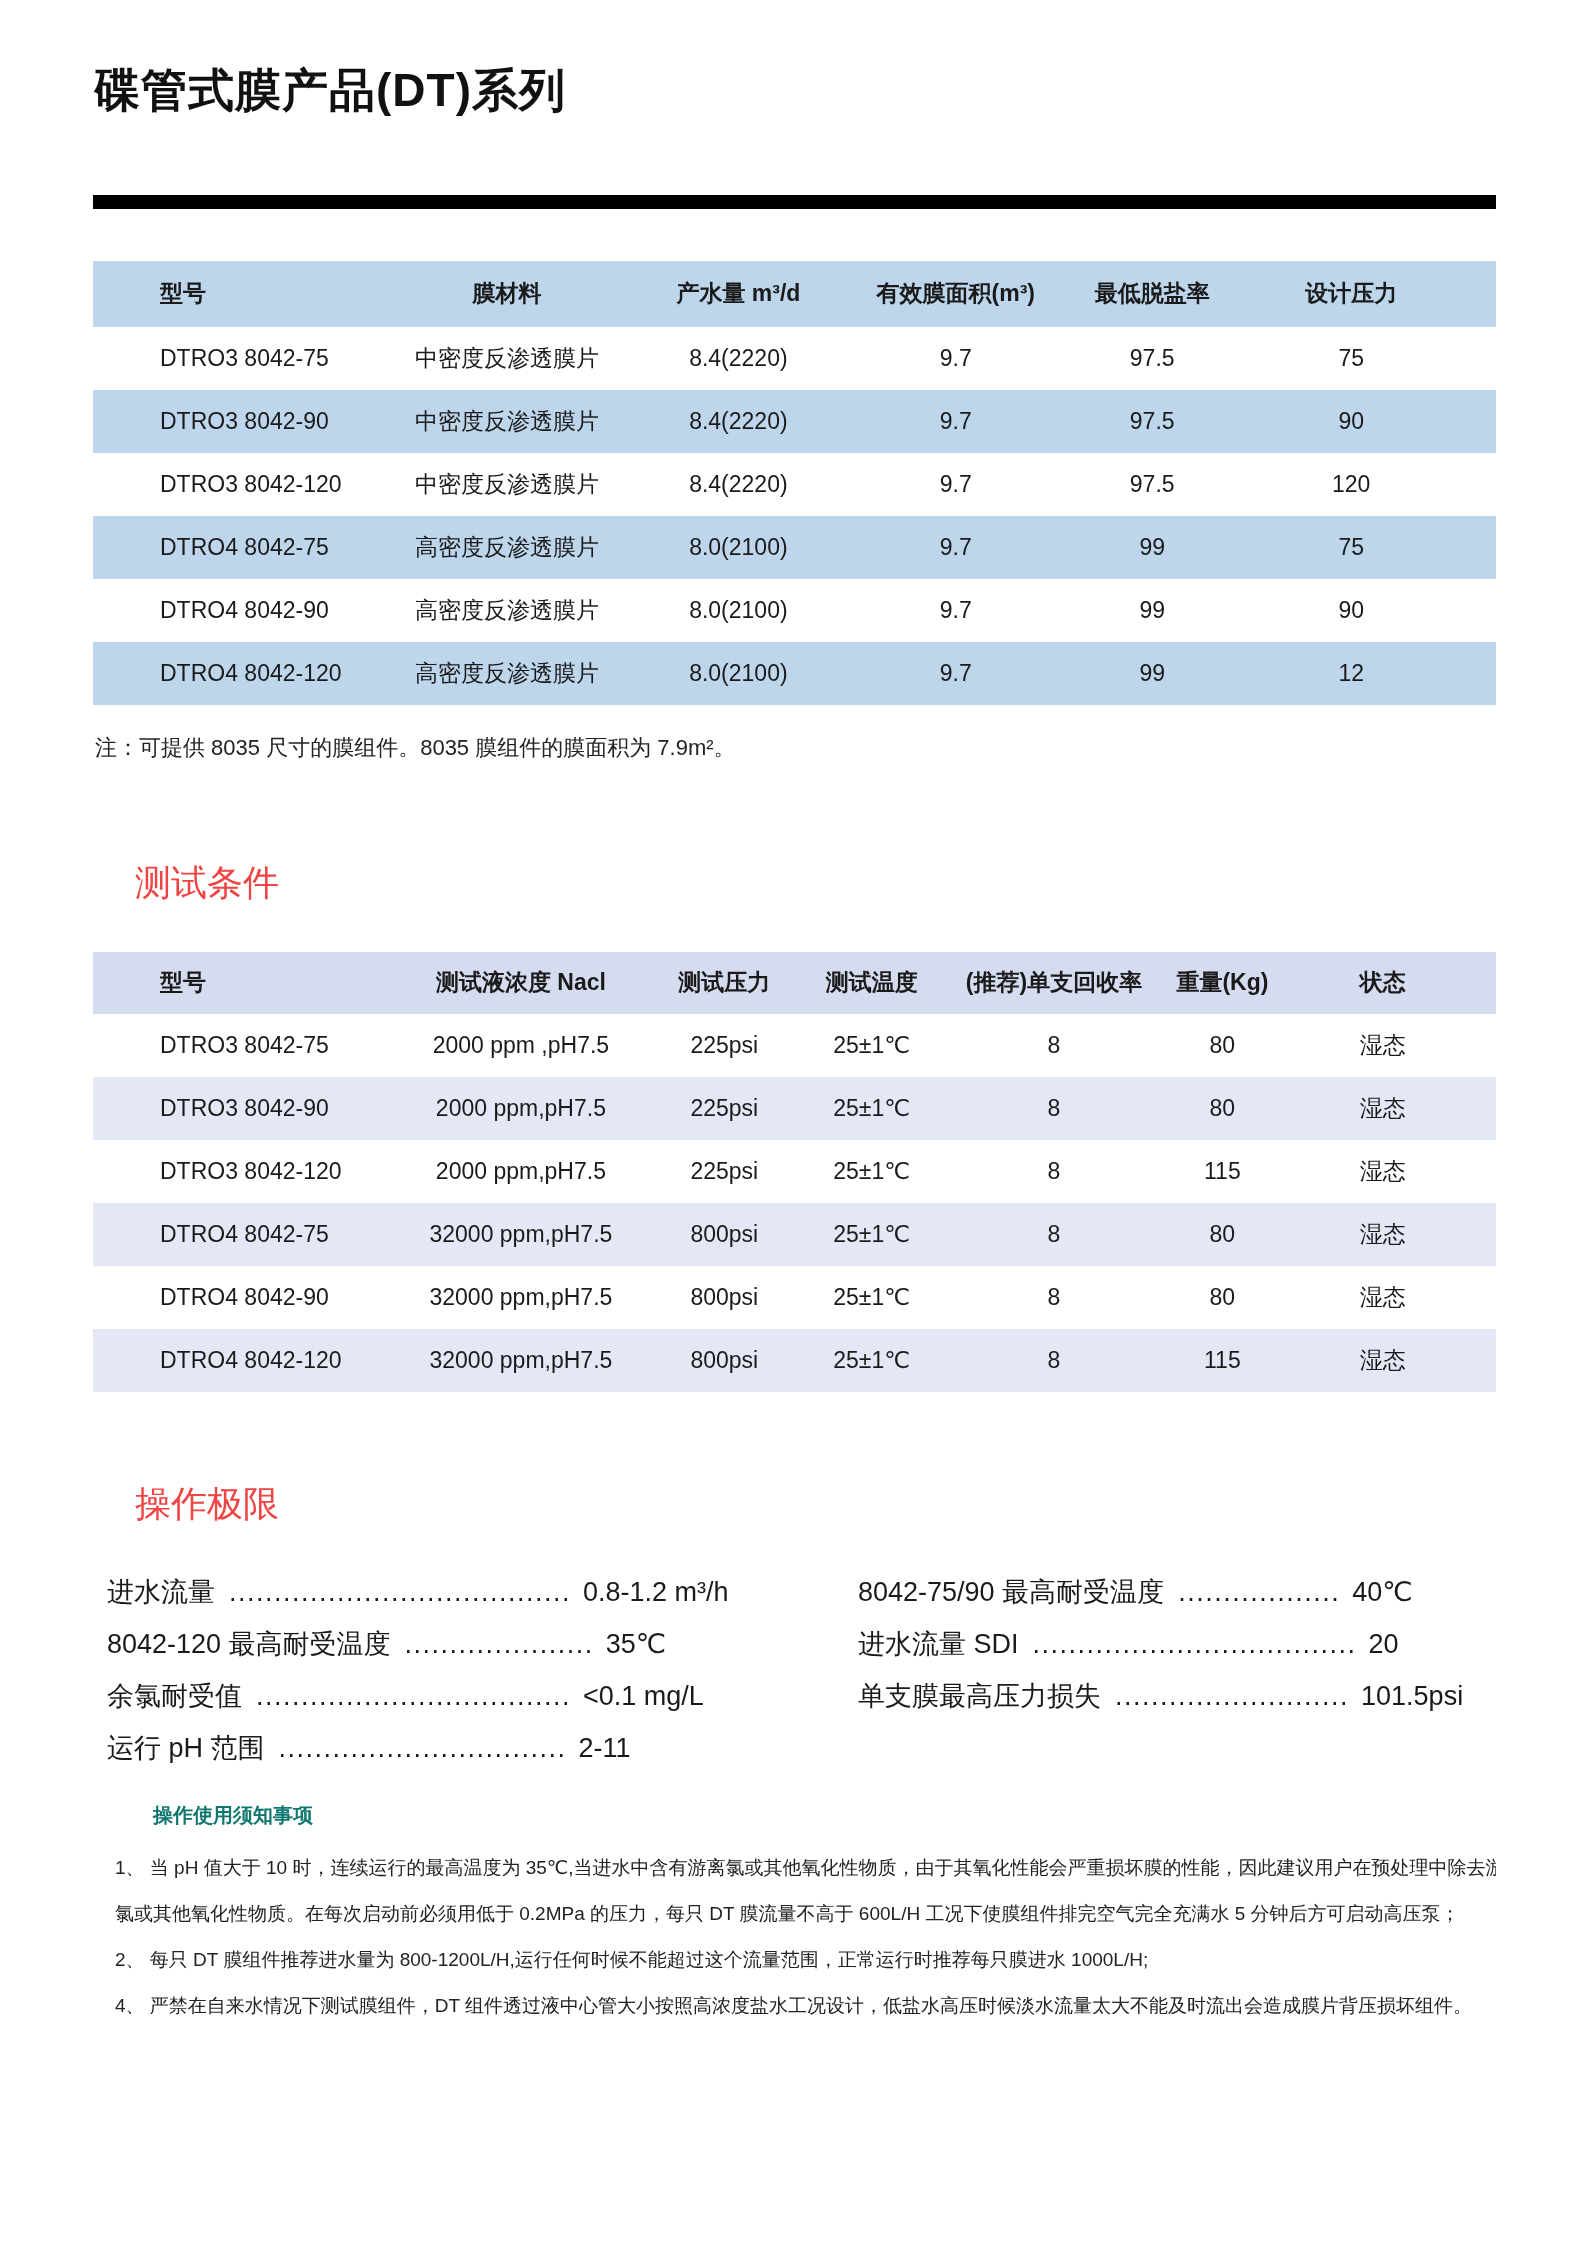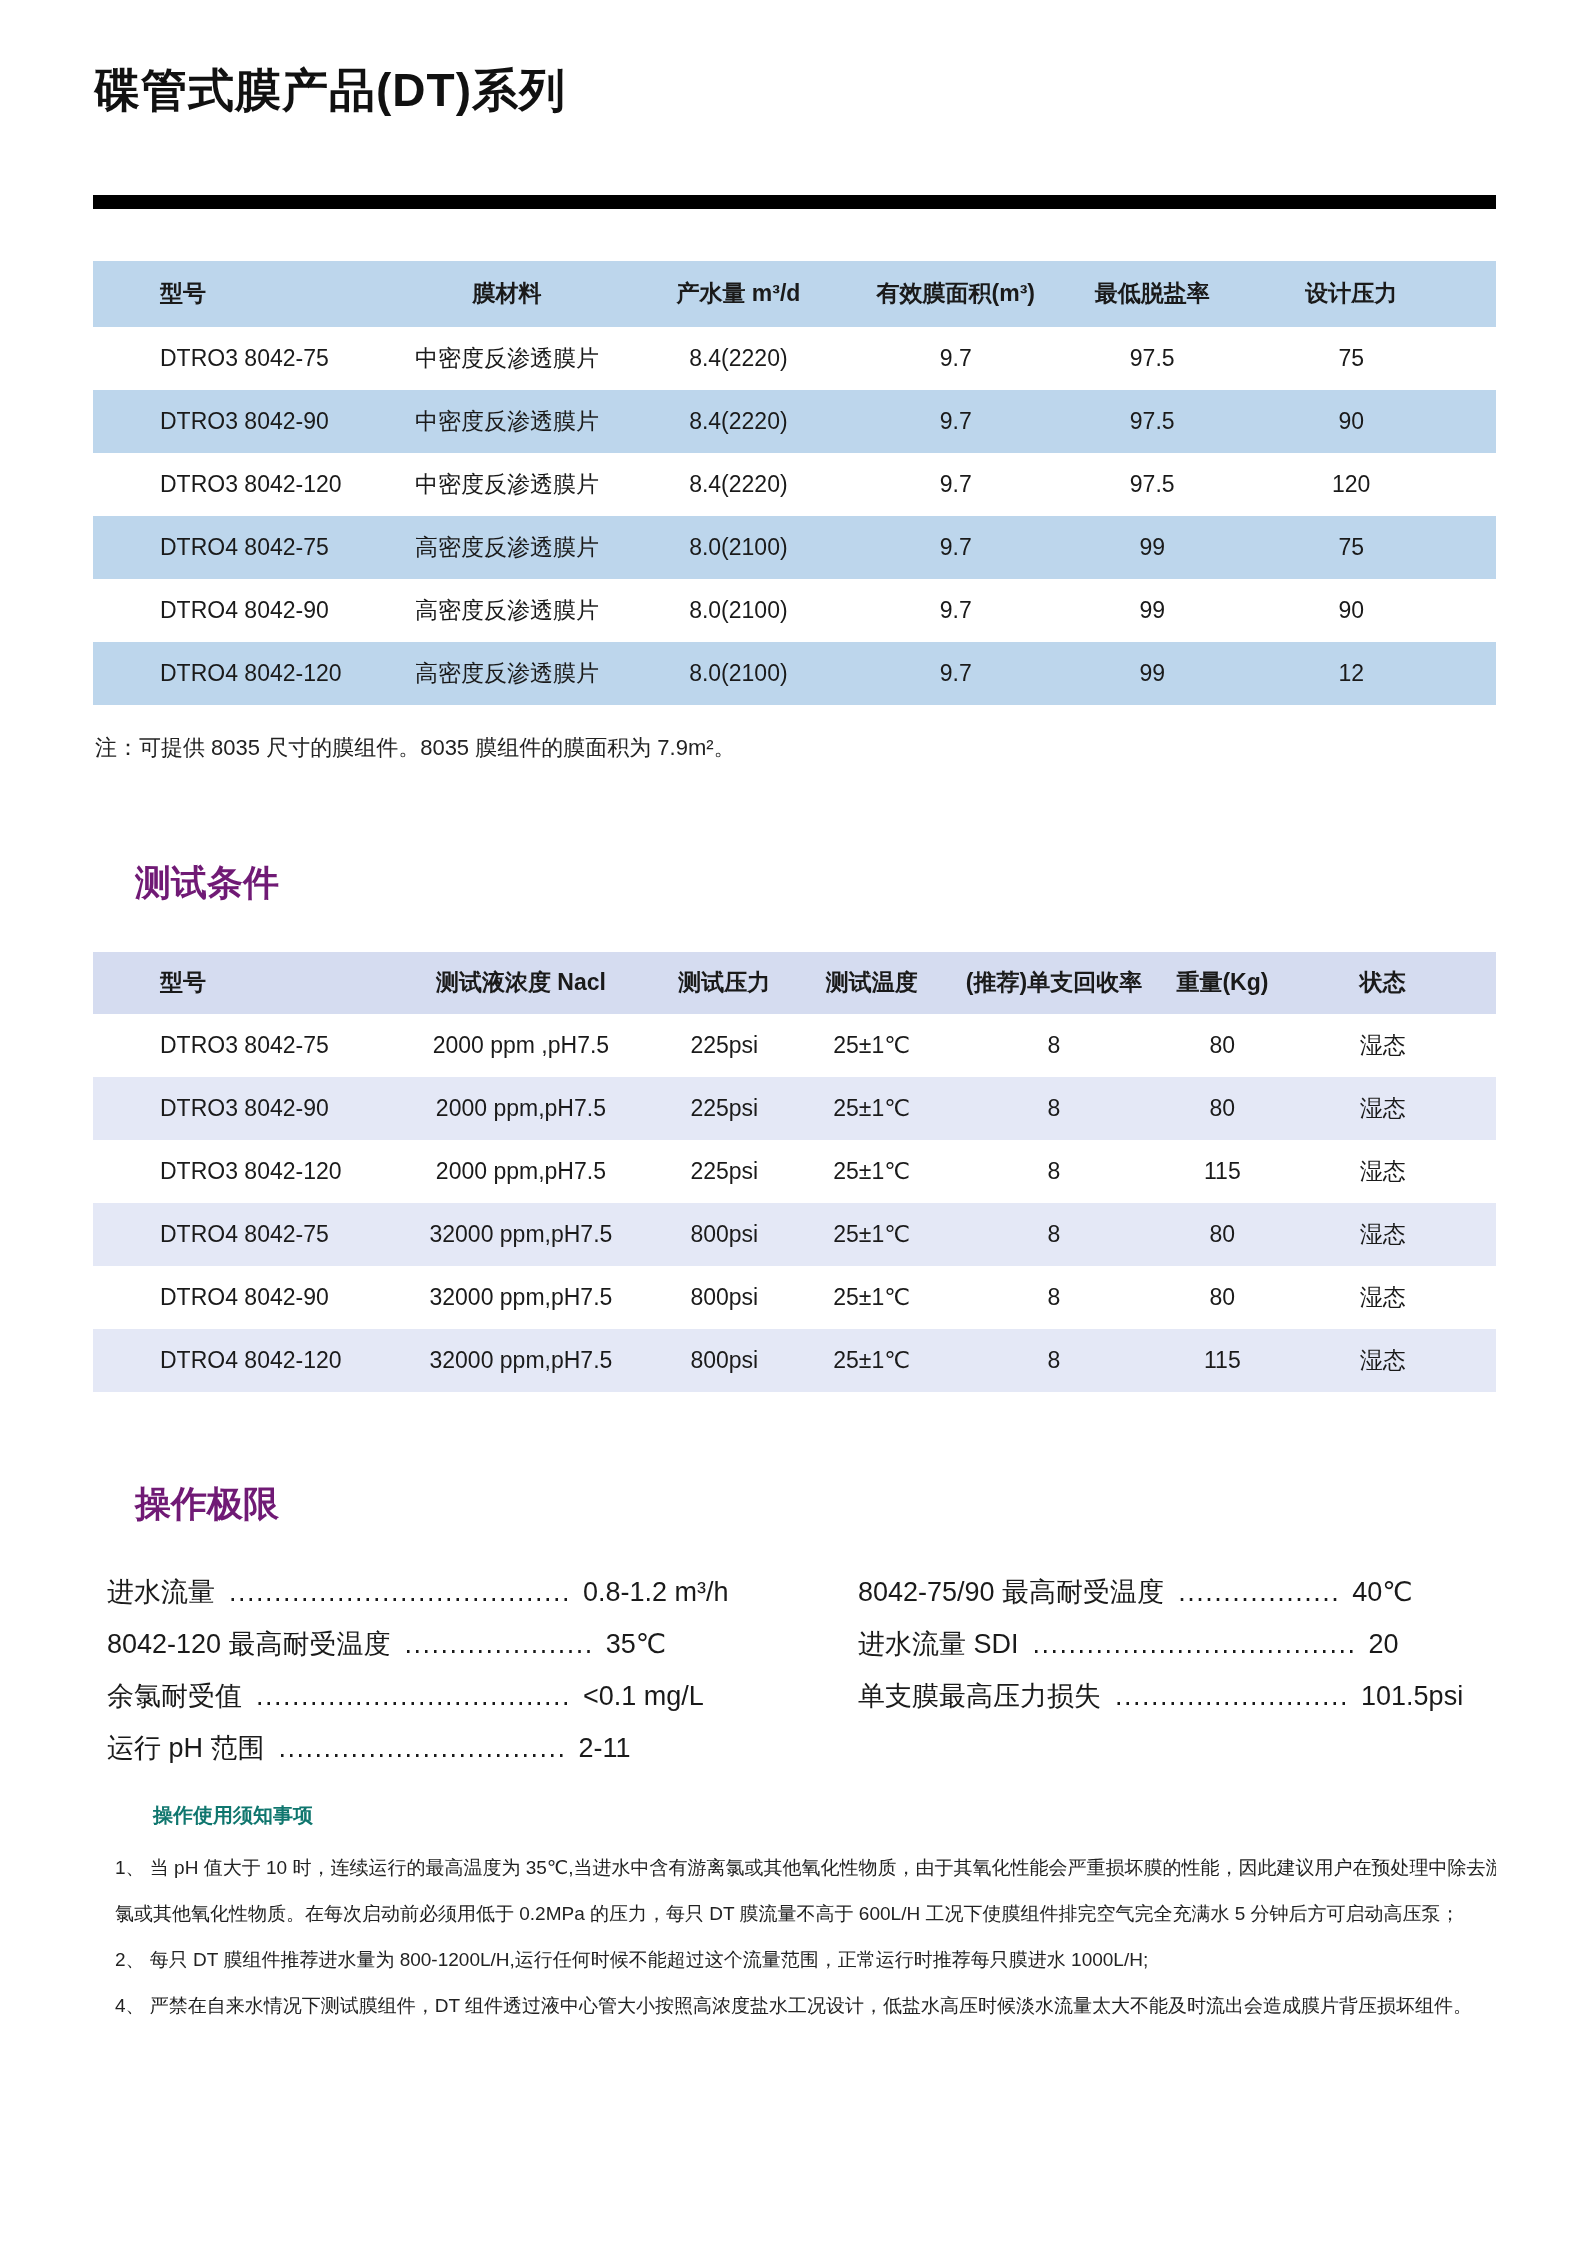--- a/index.html
+++ b/index.html
@@ -20,21 +20,21 @@
   
   .spec-table{margin-top:52px;font-size:23px;}
   .spec-table th{background:#bdd6ec;height:66px;font-weight:700;text-align:center;}
   .spec-table td{height:63px;text-align:center;}
   .spec-table tbody tr:nth-child(even) td{background:#bdd6ec;}
   .spec-table th.c1,.spec-table td.c1{text-align:left;padding-left:67px;}
   .spec-table th.c6,.spec-table td.c6{padding-right:37px;}
 
   .spec-note{margin:28px 0 0 2px;font-size:22px;color:#222;}
 
-  .section-title{margin:96px 0 0 42px;font-size:36px;font-weight:700;color:#701a75;}
+  .section-title{margin:96px 0 0 42px;font-size:36px;font-weight:400;color:#ef4444;}
 
   
   .test-table{margin-top:44px;font-size:23px;}
   .test-table th{background:#d5dcf0;height:62px;font-weight:700;text-align:center;}
   .test-table td{height:63px;text-align:center;}
   .test-table tbody tr:nth-child(even) td{background:#e4e8f6;}
   .test-table th.c1,.test-table td.c1{text-align:left;padding-left:67px;}
   .test-table th.c7,.test-table td.c7{padding-right:30px;}
 
   

